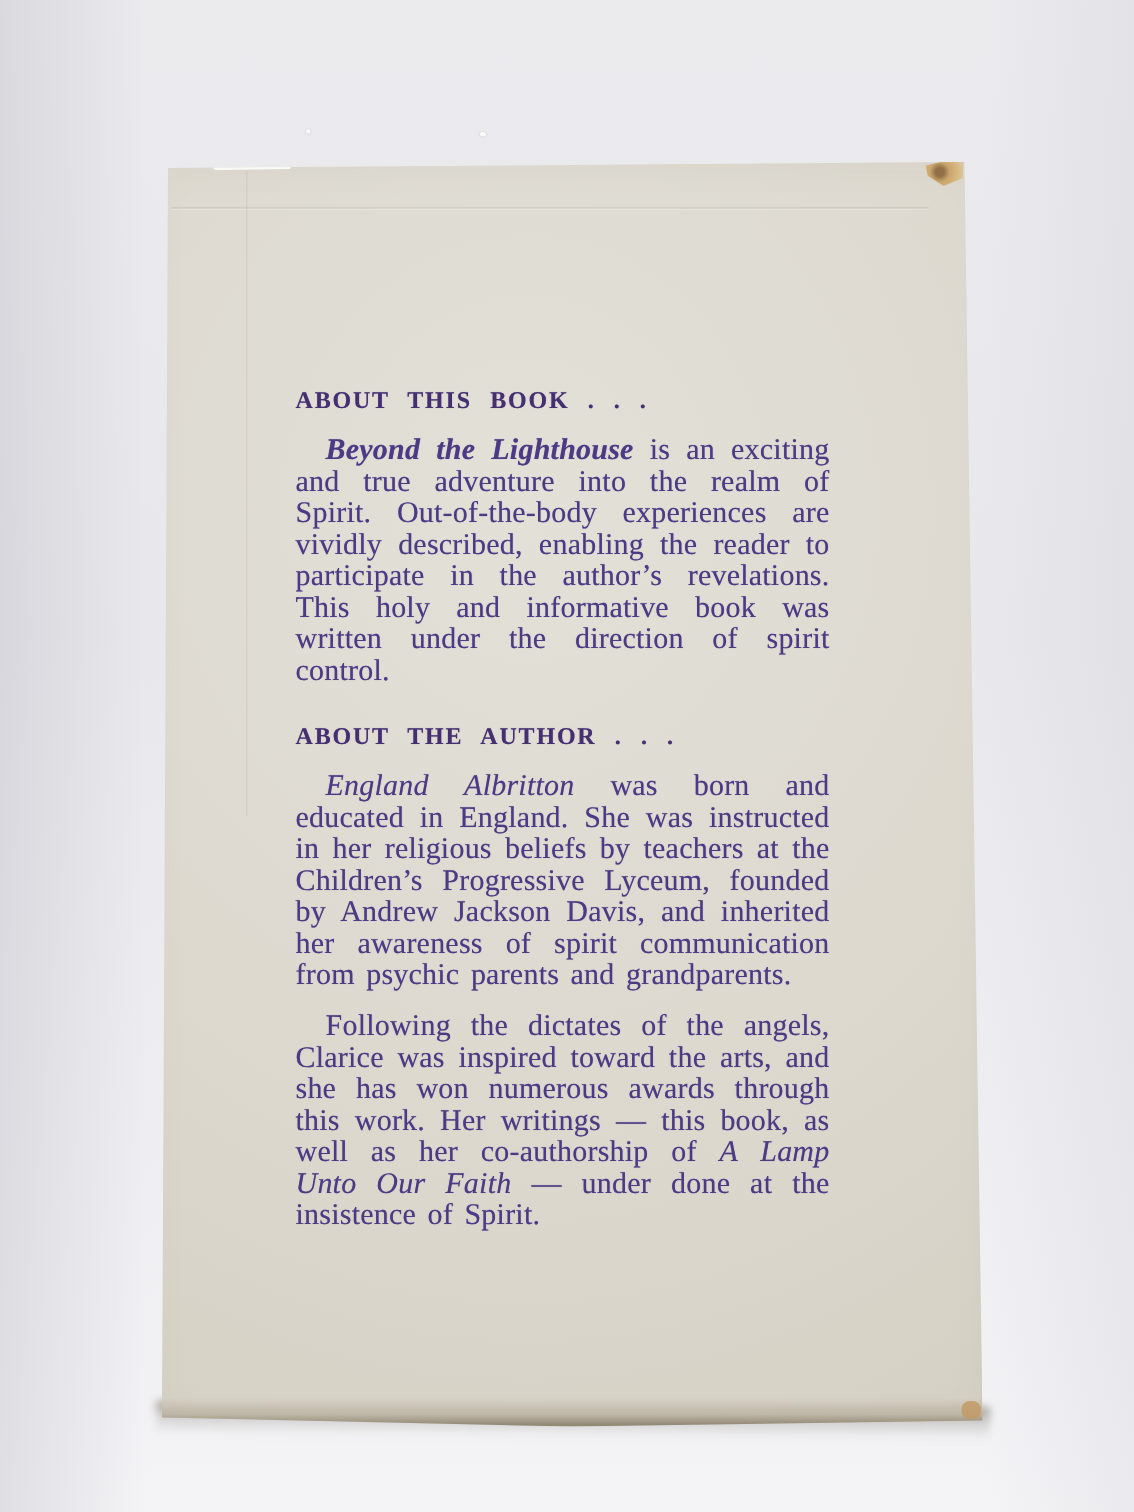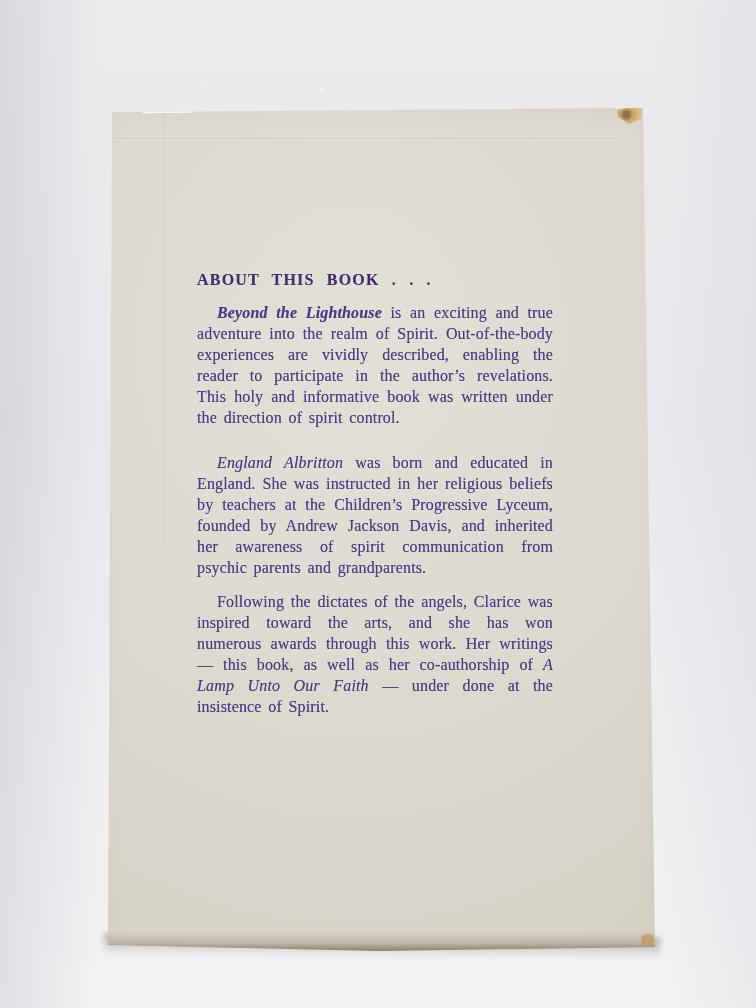--- a/index.html
+++ b/index.html
@@ -118,38 +118,38 @@
     left: 74px;
     top: 16px;
     width: 1px;
     height: 430px;
     background: rgba(96,88,70,0.08);
   }
 
   .text-block {
     position: absolute;
     left: 107px;
-    top: 172px;
+    top: 160px;
     width: 368px;
     color: #4d3a85;
     text-shadow: 0 0 0.5px rgba(77,58,133,0.55);
   }
   .cover-section + .cover-section { margin-top: 24px; }
   .heading {
     margin: 0 0 12px 0;
     font-size: 16px;
     line-height: 20px;
     font-weight: bold;
     letter-spacing: 1.2px;
     word-spacing: 7px;
     color: #443070;
   }
   .para {
     margin: 0 12px 13px 0;
-    font-size: 16px;
+    font-size: 20px;
     line-height: 21px;
     text-align: justify;
     text-indent: 20px;
     word-spacing: 2.5px;
     letter-spacing: 0.15px;
   }
   .para:last-child { margin-bottom: 0; }
   .para i { font-style: italic; }
   .para i.bold { font-weight: bold; }
 </style>
@@ -172,18 +172,19 @@
     <div class="chip-tr"></div>
     <div class="chip-br"></div>
     <div class="chip-tl"></div>
 
     <div class="text-block" id="sections-root">
         <section class="cover-section">
           <h2 class="heading">ABOUT THIS BOOK . . .</h2>
           <p class="para"><i class="bold">Beyond the Lighthouse</i><span> is an exciting and true adventure into the realm of Spirit. Out-of-the-body experiences are vividly described, enabling the reader to participate in the author’s revelations. This holy and informative book was written under the direction of spirit control.</span></p>
         </section>
         <section class="cover-section">
+          <h2 class="heading">ABOUT THE AUTHOR . . .</h2>
           <p class="para"><i>England Albritton</i><span> was born and educated in England. She was instructed in her religious beliefs by teachers at the Children’s Progressive Lyceum, founded by Andrew Jackson Davis, and inherited her awareness of spirit communication from psychic parents and grandparents.</span></p>
           <p class="para"><span>Following the dictates of the angels, Clarice was inspired toward the arts, and she has won numerous awards through this work. Her writings — this book, as well as her co-authorship of </span><i>A Lamp Unto Our Faith</i><span> — under done at the insistence of Spirit.</span></p>
         </section>
       </div>
   </div>
 </div>
 
 </body></html>

